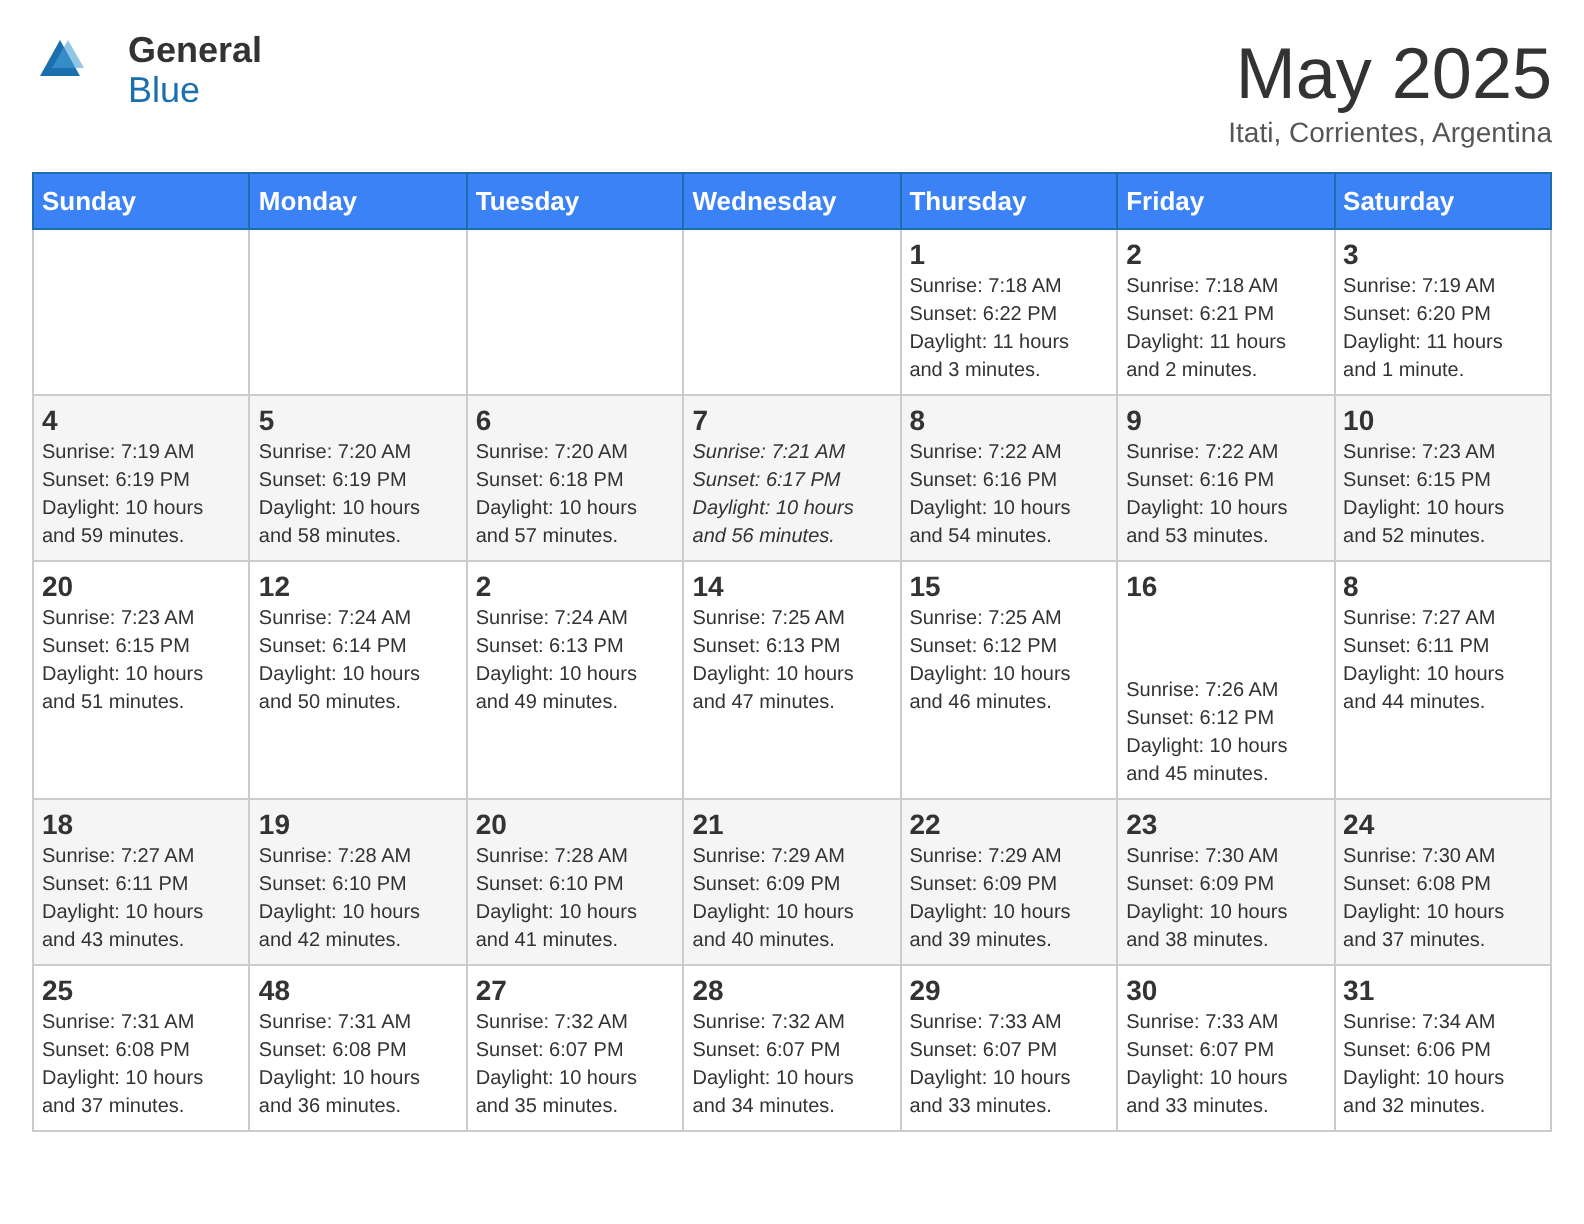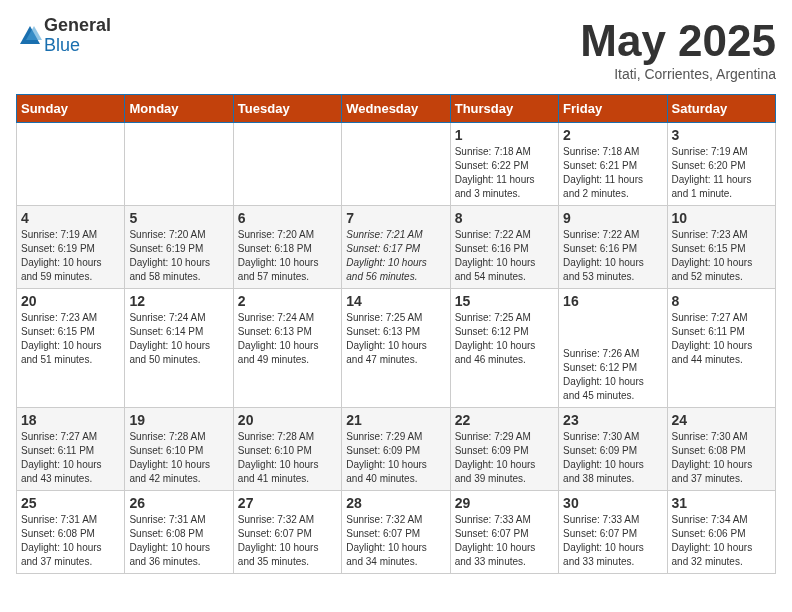--- a/index.html
+++ b/index.html
@@ -11,22 +11,21 @@
       padding: 16px;
     }
     .header {
       display: flex;
       justify-content: space-between;
       align-items: flex-start;
       margin-bottom: 12px;
     }
     .logo {
       display: flex;
-      align-items: center;
-      gap: 0;
+      gap: 20px;
     }
     .logo-text {
       display: flex;
       flex-direction: column;
       line-height: 1.1;
     }
     .logo-general {
       font-size: 18px;
       font-weight: bold;
       color: #333;
@@ -37,35 +36,35 @@
       color: #1a6faf;
     }
     .logo-icon {
       width: 28px;
       height: 28px;
     }
     .title-block {
       text-align: right;
     }
     .month-title {
-      font-size: 44px;
-      font-weight: bold;
+      font-size: 36px;
+      font-weight: normal;
       color: #333;
     }
     .location {
       font-size: 14px;
       color: #555;
     }
     .calendar {
       width: 100%;
       border-collapse: collapse;
       border: 1px solid #ccc;
     }
     .calendar th {
-      background: #c2410c;
+      background: #3b82f6;
       color: #fff;
       font-size: 13px;
       font-weight: bold;
       padding: 6px 4px;
       text-align: left;
       border: 1px solid #1a6faf;
     }
     .calendar td {
       vertical-align: top;
       padding: 4px;
@@ -309,21 +308,21 @@
       </tr>
       <tr>
         <td>
           <span class="day-num">25</span>
           <div class="day-info" style="white-space: pre-line;">Sunrise: 7:31 AM
 Sunset: 6:08 PM
 Daylight: 10 hours
 and 37 minutes.</div>
         </td>
         <td>
-          <span class="day-num">26</span>
+          <span class="day-num">48</span>
           <div class="day-info" style="white-space: pre-line;">Sunrise: 7:31 AM
 Sunset: 6:08 PM
 Daylight: 10 hours
 and 36 minutes.</div>
         </td>
         <td>
           <span class="day-num">27</span>
           <div class="day-info" style="white-space: pre-line;">Sunrise: 7:32 AM
 Sunset: 6:07 PM
 Daylight: 10 hours

